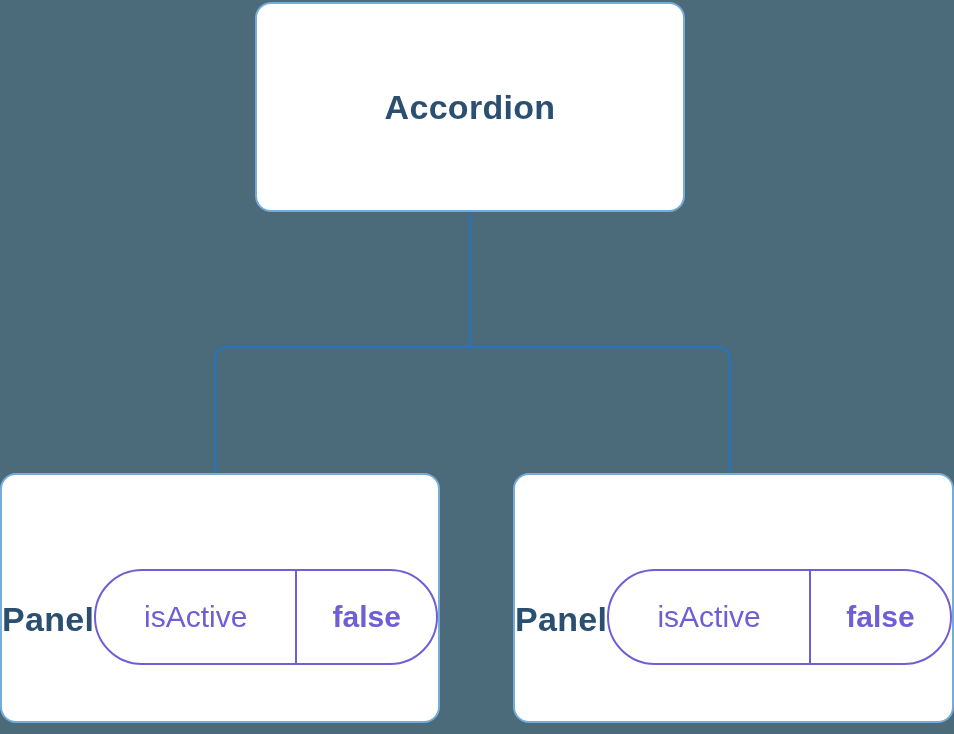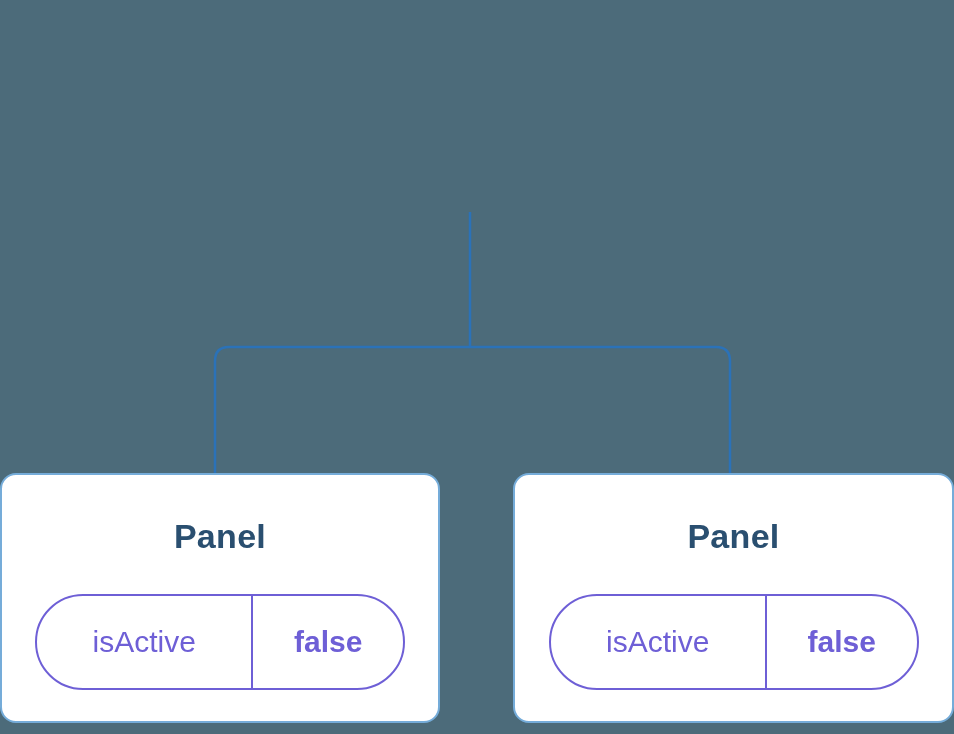--- a/index.html
+++ b/index.html
@@ -55,21 +55,21 @@
     font-size: 34px;
     font-weight: 600;
     line-height: 40px;
     color: var(--title-text);
     letter-spacing: 0.3px;
   }
   .panel-node {
     top: 473px;
     height: 250px;
     display: flex;
-    flex-direction: column;
+    flex-direction: row;
     align-items: center;
   }
   .panel-left  { left: 0px;   width: 440px; }
   .panel-right { left: 513px; width: 441px; }
   .panel-node .node-title {
     margin-top: 41px;
   }
   .state-pill {
     margin-top: 38px;
     width: 370px;
@@ -99,20 +99,23 @@
 </head>
 <body>
 
 <div class="canvas">
 
   <svg class="connectors" viewBox="0 0 954 734">
     <path d="M470 212 V347"></path>
     <path d="M215 473 V361 Q215 347 229 347 H716 Q730 347 730 361 V473"></path>
   </svg>
 
+  <div class="node root-node">
+    <div class="node-title">Accordion</div>
+  </div>
 
   <div class="node panel-node panel-left">
     <div class="node-title">Panel</div>
     <div class="state-pill">
       <div class="state-cell state-key-cell">isActive</div>
       <div class="state-cell state-value-cell">false</div>
     </div>
   </div>
 
   <div class="node panel-node panel-right">

